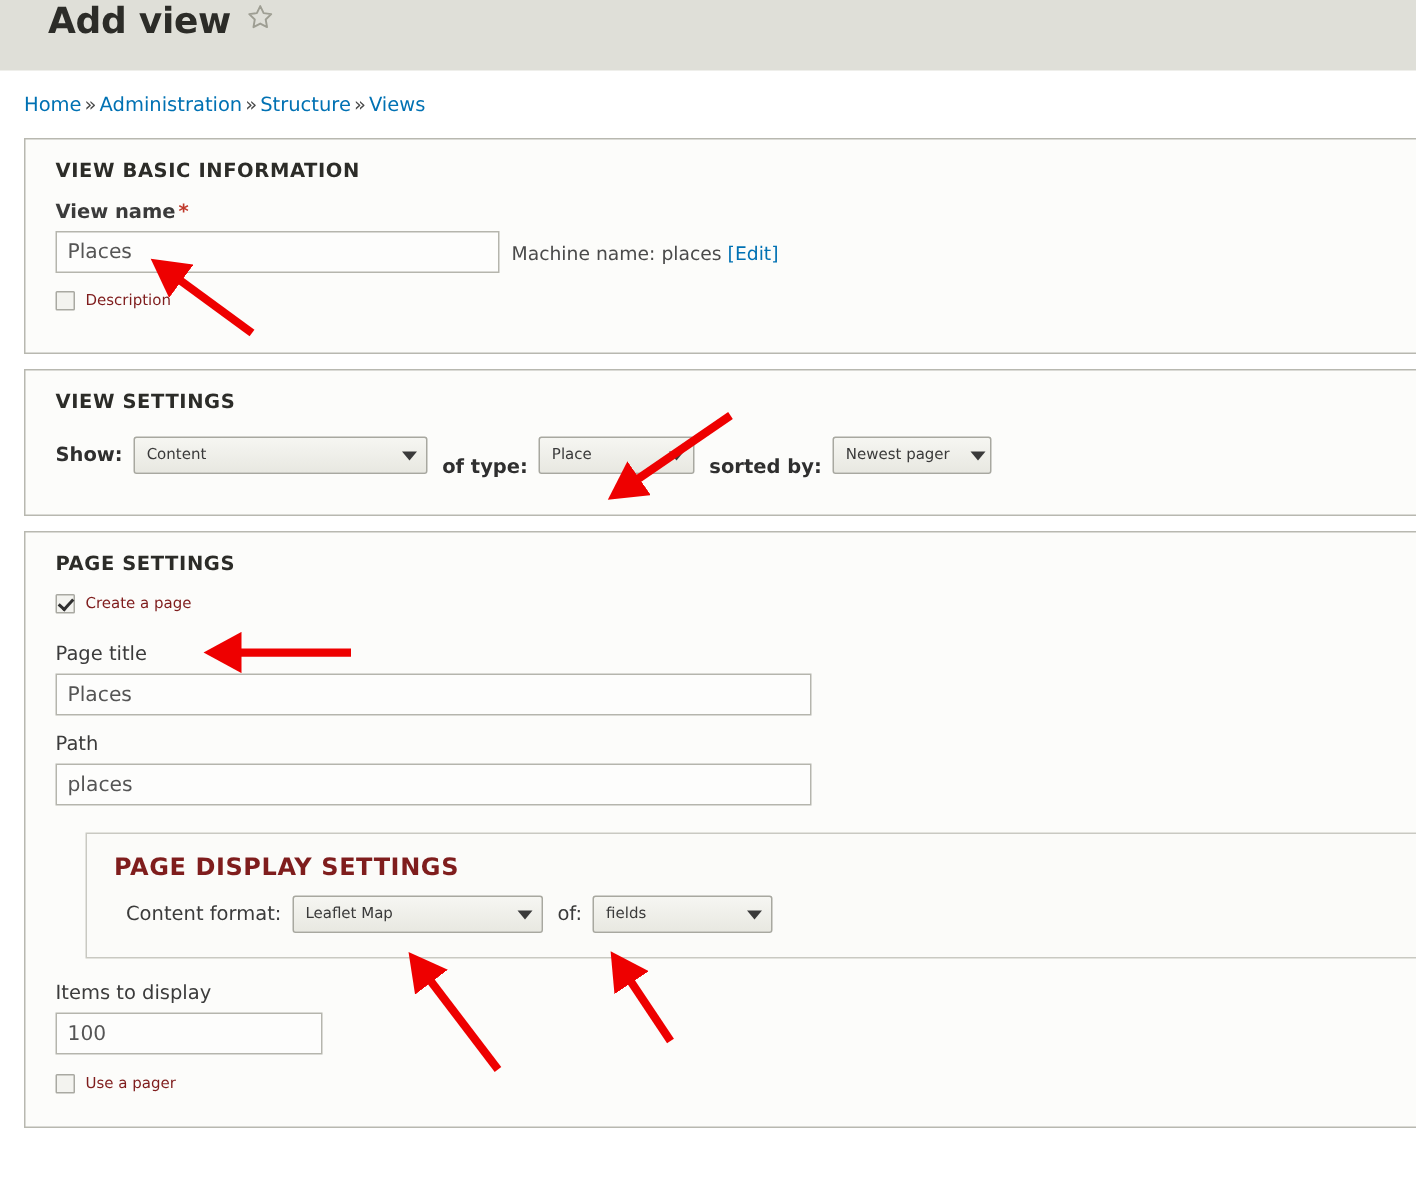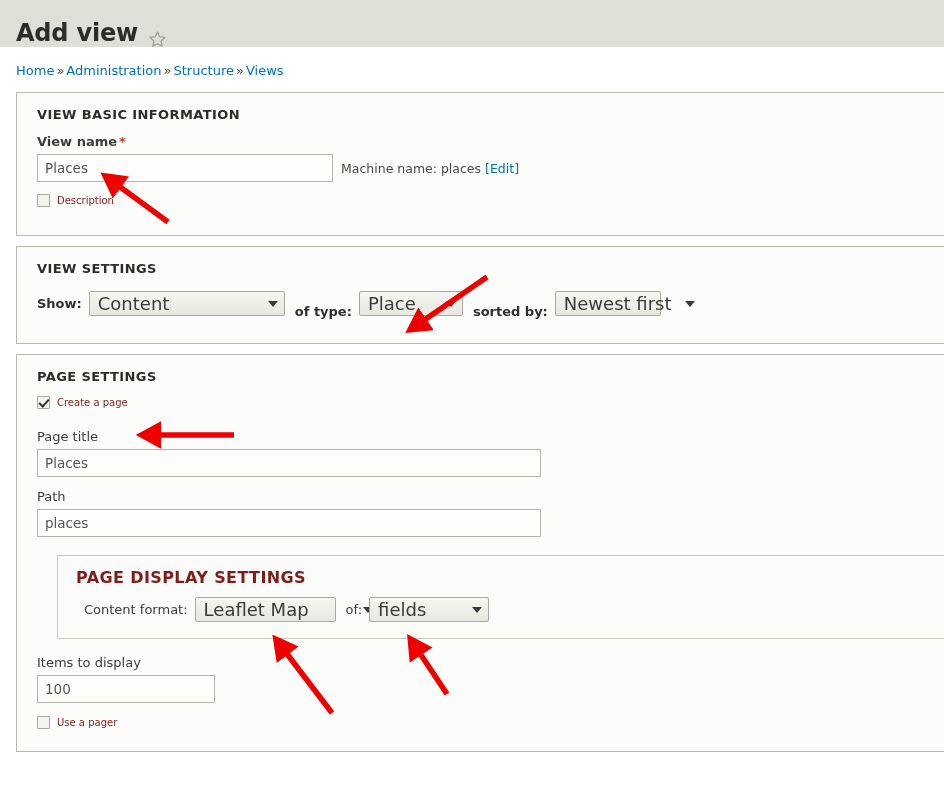--- a/index.html
+++ b/index.html
@@ -15,22 +15,22 @@
     color: #3b3b3b;
     overflow: hidden;
     position: relative;
   }
 
   
   .page-header {
     background: #dfdfd8;
     height: 47px;
     display: flex;
-    align-items: flex-end;
-    padding-left: 16px;
+    align-items: flex-start;
+    padding-left: 32px;
     box-sizing: border-box;
   }
   .page-title {
     font-size: 24px;
     font-weight: bold;
     color: #2c2c28;
     letter-spacing: -0.2px;
   }
   .star-icon {
     margin-left: 10px;
@@ -151,35 +151,35 @@
   .sel {
     display: inline-flex;
     align-items: center;
     justify-content: space-between;
     height: 25px;
     border: 1px solid #a8a8a0;
     border-radius: 2px;
     background: linear-gradient(to bottom, #f6f6f2 0%, #e8e8e1 100%);
     padding: 0 6px 0 8px;
     box-sizing: border-box;
-    font-size: 18px;
+    font-size: 10px;
     color: #3a3a3a;
     white-space: nowrap;
   }
   .sel .caret {
     width: 0; height: 0;
     border-left: 5px solid transparent;
     border-right: 5px solid transparent;
     border-top: 6px solid #3a3a3a;
     margin-left: 14px;
   }
   .sel-content { width: 196px; }
   .sel-type { width: 104px; }
   .sel-sort { width: 106px; }
-  .sel-format { width: 141px; gap: 40px; }
+  .sel-format { width: 167px; gap: 40px; }
   .sel-of { width: 120px; }
 
   .lbl-inline {
     font-size: 13px;
     font-weight: bold;
     color: #2f2f2f;
     margin: 0 7px 0 0;
     white-space: nowrap;
   }
   .lbl-inline.after { margin: 16px 7px 0 10px; }
@@ -247,21 +247,21 @@
     </span>
 
     <span class="lbl-inline after">of type:</span>
     <span class="sel sel-type">
       <span>Place</span>
       <span class="caret"></span>
     </span>
 
     <span class="lbl-inline after">sorted by:</span>
     <span class="sel sel-sort">
-      <span>Newest first</span>
+      <span>Newest pager</span>
       <span class="caret"></span>
     </span>
   </div>
 </div>
 
 <div class="fieldset" style="padding-bottom:22px;">
   <div class="legend">PAGE SETTINGS</div>
 
   <div class="row">
     <span class="cbx checked"></span>

